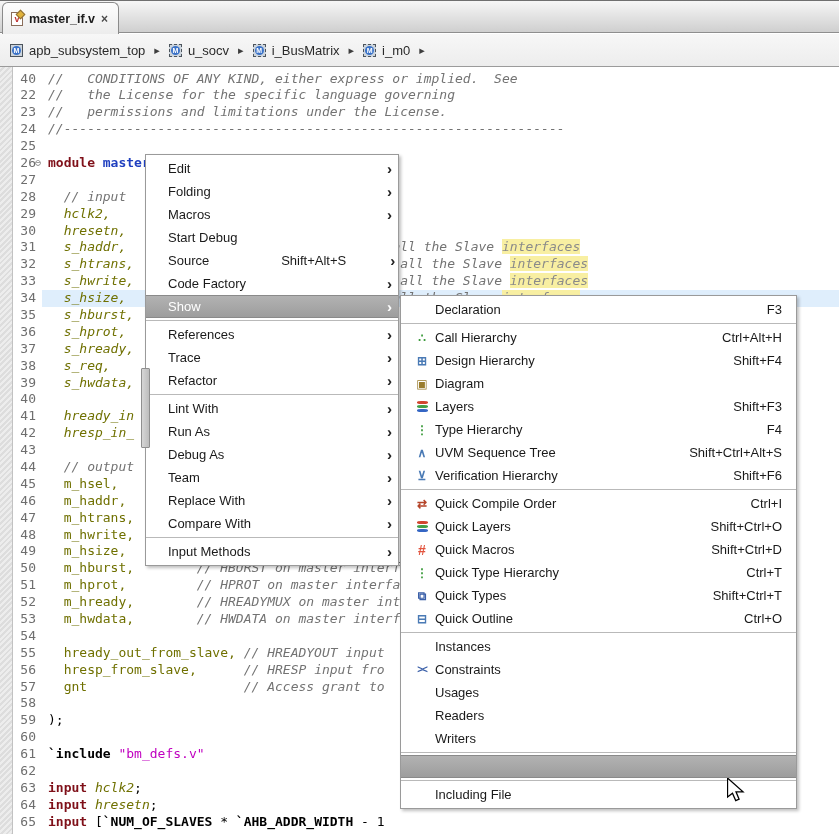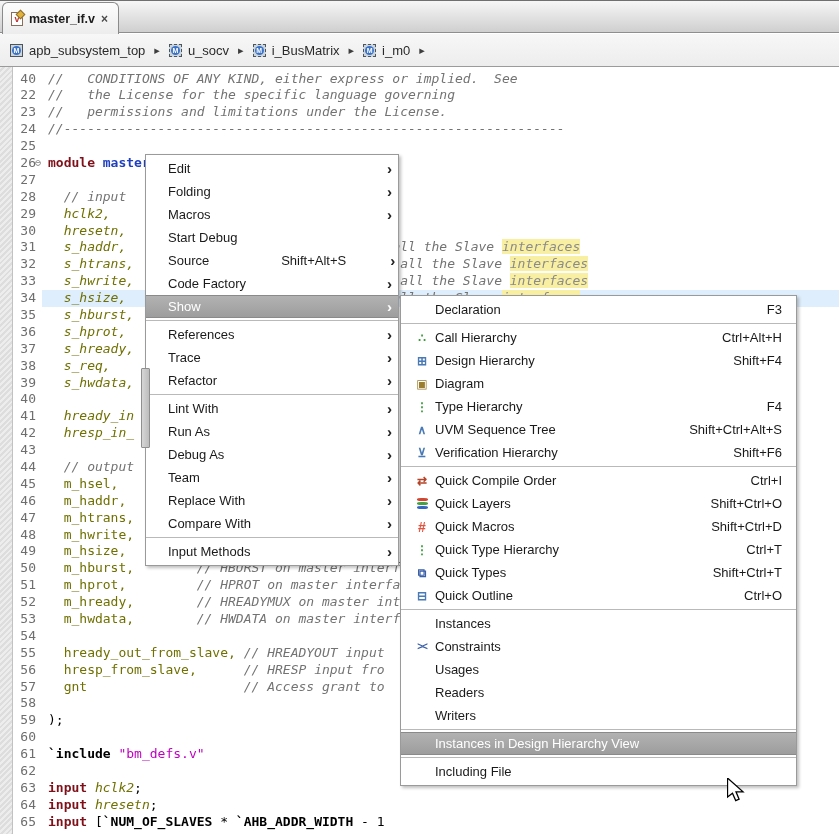--- a/index.html
+++ b/index.html
@@ -312,20 +312,26 @@
         <span class="mspacer"></span>
         <span class="mshort">Shift+F4</span>
       </div>
       <div class="mitem">
         <span class="micon ic-diagram"></span>
         <span class="mlabel">Diagram</span>
         <span class="mspacer"></span>
         <span class="mshort"></span>
       </div>
       <div class="mitem">
+        <span class="micon ic-layers"></span>
+        <span class="mlabel">Layers</span>
+        <span class="mspacer"></span>
+        <span class="mshort">Shift+F3</span>
+      </div>
+      <div class="mitem">
         <span class="micon ic-type-hierarchy"></span>
         <span class="mlabel">Type Hierarchy</span>
         <span class="mspacer"></span>
         <span class="mshort">F4</span>
       </div>
       <div class="mitem">
         <span class="micon ic-uvm-sequence-tree"></span>
         <span class="mlabel">UVM Sequence Tree</span>
         <span class="mspacer"></span>
         <span class="mshort">Shift+Ctrl+Alt+S</span>
@@ -400,21 +406,20 @@
       </div>
       <div class="mitem">
         <span class="micon"></span>
         <span class="mlabel">Writers</span>
         <span class="mspacer"></span>
         <span class="mshort"></span>
       </div>
       <div class="msep"></div>
       <div class="mitem hl">
         <span class="micon"></span>
-        <span class="mlabel">Instances in Design Hierarchy View</span>
         <span class="mspacer"></span>
         <span class="mshort"></span>
       </div>
       <div class="msep"></div>
       <div class="mitem">
         <span class="micon"></span>
         <span class="mlabel">Including File</span>
         <span class="mspacer"></span>
         <span class="mshort"></span>
       </div>

